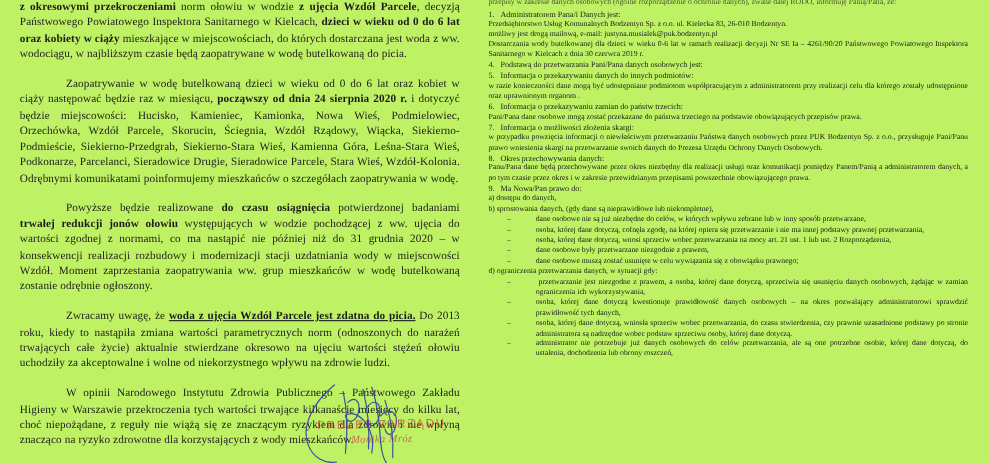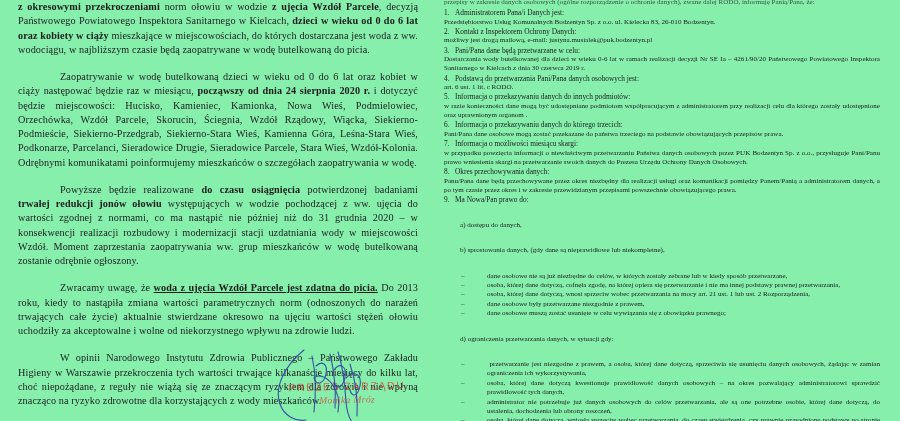--- a/index.html
+++ b/index.html
@@ -30,21 +30,21 @@
     bottom: 0;
     background: #c1201c;
   }
   .edge-bar-left  { left: 2px;  width: 5px; }
   .edge-bar-right { left: 882px; width: 13px; }
 
   
   .page {
     position: relative;
     box-sizing: border-box;
-    background: #86efac;
+    background: #bef264;
   }
   .page-left {
     width: 440px;
     padding: 0 22px 0 18px;
   }
   .page-right {
     width: 460px;
     padding: 0 20px 12px 4px;
   }
 
@@ -82,21 +82,21 @@
     text-align: left;
   }
   .rodo-head .num { display: inline-block; min-width: 11px; }
   .rodo-sub {
     margin: 0;
     font-size: 7.05px;
     line-height: 9.2px;
     text-align: justify;
   }
   .lvl-a {
-    margin: 16px;
+    margin: 0;
     padding-left: 12px;
     text-indent: -12px;
     font-size: 7.05px;
     line-height: 9.4px;
     text-align: justify;
   }
   .lvl-dash {
     margin: 0 0 0 30px;
     padding-left: 13px;
     text-indent: -13px;
@@ -187,43 +187,40 @@
     </div>
   </div>
 
   <div class="page page-right">
     <div class="rodo-clip">
       <p class="rodo">przepisy w zakresie danych osobowych (ogólne rozporządzenie o ochronie danych), zwane dalej RODO, informuję Panią/Pana, że:</p>
     </div>
     <div id="right-body">
         <p class="rodo-head"><span class="num">1. </span><span>Administratorem Pana/i Danych jest:</span></p>
         <p class="rodo-sub">Przedsiębiorstwo Usług Komunalnych Bodzentyn Sp. z o.o. ul. Kielecka 83, 26-010 Bodzentyn.</p>
-        <p class="rodo-head"><span class="num">2. </span><span>Kontakt z Inspektorem Ochrony Danych:</span></p>
         <p class="rodo-sub"> możliwy jest drogą mailową, e-mail: justyna.musialek@puk.bodzentyn.pl</p>
-        <p class="rodo-head"><span class="num">3. </span><span>Pani/Pana dane będą przetwarzane w celu:</span></p>
         <p class="rodo-sub">Dostarczania wody butelkowanej dla dzieci w wieku 0-6 lat  w ramach realizacji decyzji Nr SE Ia – 4261/90/20 Państwowego Powiatowego Inspektora Sanitarnego w Kielcach z dnia 30 czerwca 2019 r.</p>
         <p class="rodo-head"><span class="num">4. </span><span>Podstawą do przetwarzania Pani/Pana danych osobowych jest:</span></p>
-        <p class="rodo-sub">art. 6 ust. 1 lit. c RODO.</p>
         <p class="rodo-head"><span class="num">5. </span><span>Informacja o przekazywaniu danych do innych podmiotów:</span></p>
         <p class="rodo-sub">w razie konieczności dane mogą być udostępniane podmiotom współpracującym z administratorem przy realizacji celu dla którego zostały udostępnione oraz uprawnionym organom .</p>
-        <p class="rodo-head"><span class="num">6. </span><span>Informacja o przekazywaniu danych do którego trzecich:</span></p>
+        <p class="rodo-head"><span class="num">6. </span><span>Informacja o przekazywaniu zamian do państw trzecich:</span></p>
         <p class="rodo-sub">Pani/Pana dane osobowe mogą zostać przekazane do państwa trzeciego na podstawie obowiązujących przepisów prawa.</p>
-        <p class="rodo-head"><span class="num">7. </span><span>Informacja o możliwości miesiącu skargi:</span></p>
+        <p class="rodo-head"><span class="num">7. </span><span>Informacja o możliwości złożenia skargi:</span></p>
         <p class="rodo-sub">w przypadku powzięcia informacji o niewłaściwym przetwarzaniu Państwa danych osobowych przez PUK Bodzentyn Sp. z o.o., przysługuje Pani/Panu prawo wniesienia skargi na przetwarzanie swoich danych do Prezesa Urzędu Ochrony Danych Osobowych.</p>
         <p class="rodo-head"><span class="num">8. </span><span>Okres przechowywania danych:</span></p>
         <p class="rodo-sub">Panu/Pana dane będą przechowywane przez okres niezbędny dla realizacji usługi oraz komunikacji pomiędzy Panem/Panią a administratorem danych, a po tym czasie przez okres i w zakresie przewidzianym przepisami powszechnie obowiązującego prawa.</p>
         <p class="rodo-head"><span class="num">9. </span><span>Ma Nowa/Pan prawo do:</span></p>
         <p class="lvl-a">a) dostępu do danych,</p>
         <p class="lvl-a">b) sprostowania danych, (gdy dane są nieprawidłowe lub niekompletne),</p>
-        <p class="lvl-dash"><span class="dash-mark">–</span><span>dane osobowe nie są już niezbędne do celów, w których zostały zebrane lub w kiedy sposób przetwarzane,</span></p>
+        <p class="lvl-dash"><span class="dash-mark">–</span><span>dane osobowe nie są już niezbędne do celów, w których wpływu zebrane lub w inny sposób przetwarzane,</span></p>
         <p class="lvl-dash"><span class="dash-mark">–</span><span>osoba, której dane dotyczą, cofnęła zgodę, na której opiera się przetwarzanie i nie ma innej podstawy prawnej przetwarzania,</span></p>
         <p class="lvl-dash"><span class="dash-mark">–</span><span>osoba, której dane dotyczą, wnosi sprzeciw wobec przetwarzania na mocy art. 21 ust. 1 lub ust. 2 Rozporządzenia,</span></p>
         <p class="lvl-dash"><span class="dash-mark">–</span><span>dane osobowe były przetwarzane niezgodnie z prawem,</span></p>
         <p class="lvl-dash"><span class="dash-mark">–</span><span>dane osobowe muszą zostać usunięte w celu wywiązania się z obowiązku prawnego;</span></p>
         <p class="lvl-a">d) ograniczenia przetwarzania danych, w sytuacji gdy:</p>
         <p class="lvl-dash"><span class="dash-mark">–</span><span> przetwarzanie jest niezgodne z prawem, a osoba, której dane dotyczą, sprzeciwia się usunięciu danych osobowych, żądając w zamian ograniczenia ich wykorzystywania,</span></p>
         <p class="lvl-dash"><span class="dash-mark">–</span><span>osoba, której dane dotyczą kwestionuje prawidłowość danych osobowych – na okres pozwalający administratorowi sprawdzić prawidłowość tych danych,</span></p>
+        <p class="lvl-dash"><span class="dash-mark">–</span><span>osoba, której dane dotyczą, wniosła sprzeciw wobec przetwarzania, do czasu stwierdzenia, czy prawnie uzasadnione podstawy po stronie administratora są nadrzędne wobec podstaw sprzeciwu osoby, której dane dotyczą.</span></p>
         <p class="lvl-dash"><span class="dash-mark">–</span><span>administrator nie potrzebuje już danych osobowych do celów przetwarzania, ale są one potrzebne osobie, której dane dotyczą, do ustalenia, dochodzenia lub obrony roszczeń,</span></p>
-        <p class="lvl-dash"><span class="dash-mark">–</span><span>osoba, której dane dotyczą, wniosła sprzeciw wobec przetwarzania, do czasu stwierdzenia, czy prawnie uzasadnione podstawy po stronie administratora są nadrzędne wobec podstaw sprzeciwu osoby, której dane dotyczą.</span></p>
       </div>
   </div>
 
 </div>
 
 </body></html>

